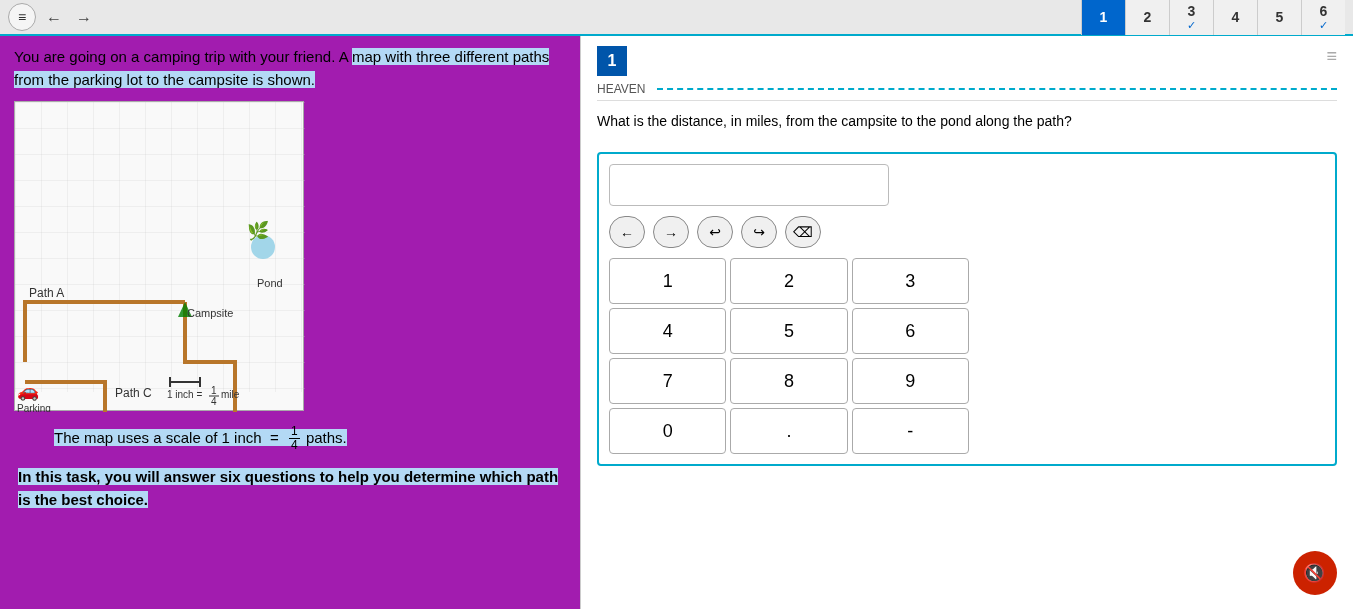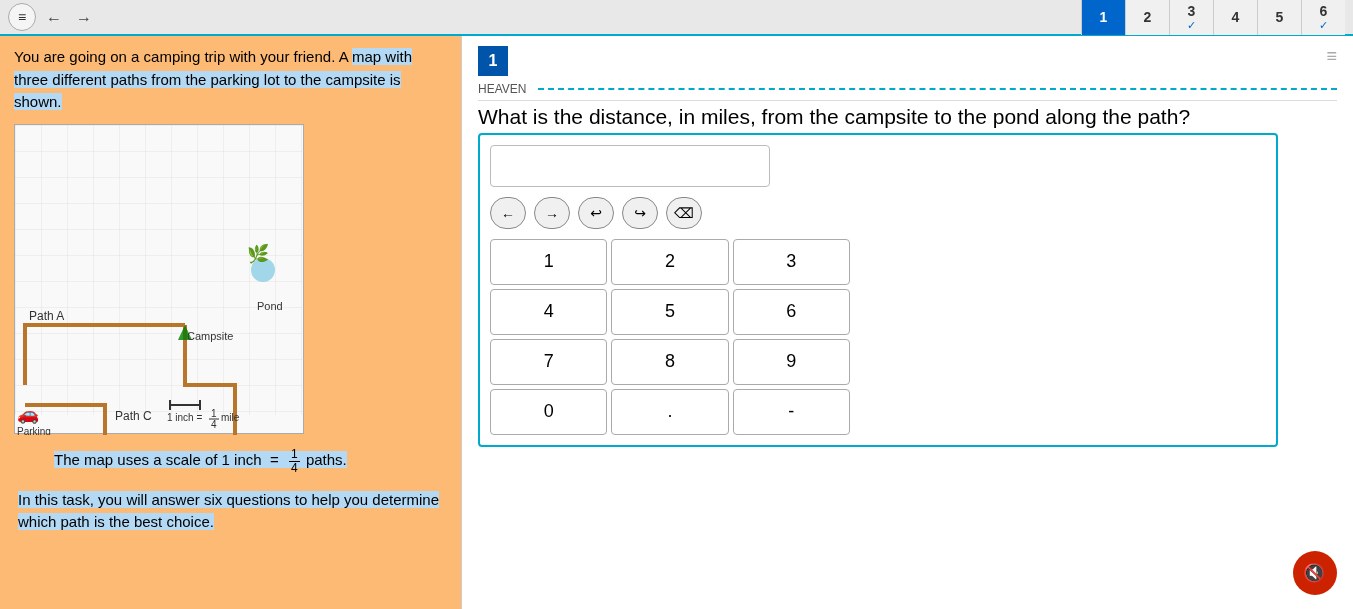--- a/index.html
+++ b/index.html
@@ -79,25 +79,25 @@
 
     
     .main-content {
       display: flex;
       flex: 1;
       overflow: hidden;
     }
 
     
     .left-panel {
-      width: 462px;
+      width: 581px;
       padding: 10px 14px;
       border-right: 1px solid #ccc;
       overflow-y: auto;
-      background: #fdba74;
+      background: #a21caf;
     }
     .intro-text {
       font-size: 15px;
       line-height: 1.5;
       margin-bottom: 10px;
     }
     .highlight-blue {
       background-color: #b3d9f5;
     }
 
@@ -131,20 +131,21 @@
       line-height: 1.1;
       margin: 0 2px;
     }
     .fraction .num { border-bottom: 1px solid #000; padding: 0 2px; }
     .fraction .den { padding: 0 2px; }
 
     .task-text {
       font-size: 15px;
       line-height: 1.5;
       padding: 2px 4px;
+      font-weight: bold;
     }
 
     
     .right-panel {
       flex: 1;
       padding: 10px 16px;
       display: flex;
       flex-direction: column;
       position: relative;
     }
@@ -156,40 +157,42 @@
       font-size: 16px;
       display: flex; align-items: center; justify-content: center;
       margin-bottom: 6px;
       flex-shrink: 0;
     }
     .heaven-label {
       font-size: 12px;
       color: #555;
       border-bottom: 1px solid #ddd;
       padding-bottom: 4px;
+      margin-bottom: 10px;
       display: flex;
       align-items: center;
       gap: 4px;
     }
     .dashed-line {
       flex: 1;
       border-top: 2px dashed #00aacc;
       margin-left: 8px;
     }
     .right-top-dots {
       position: absolute;
       top: 10px;
       right: 16px;
       font-size: 18px;
       color: #aaa;
       cursor: pointer;
     }
     .question-text {
-      font-size: 21px;
+      font-size: 14px;
       line-height: 1.5;
+      margin-bottom: 20px;
     }
 
     
     .answer-area {
       border: 2px solid #00aacc;
       border-radius: 4px;
       padding: 10px;
       max-width: 800px;
     }
     .answer-input-box {

